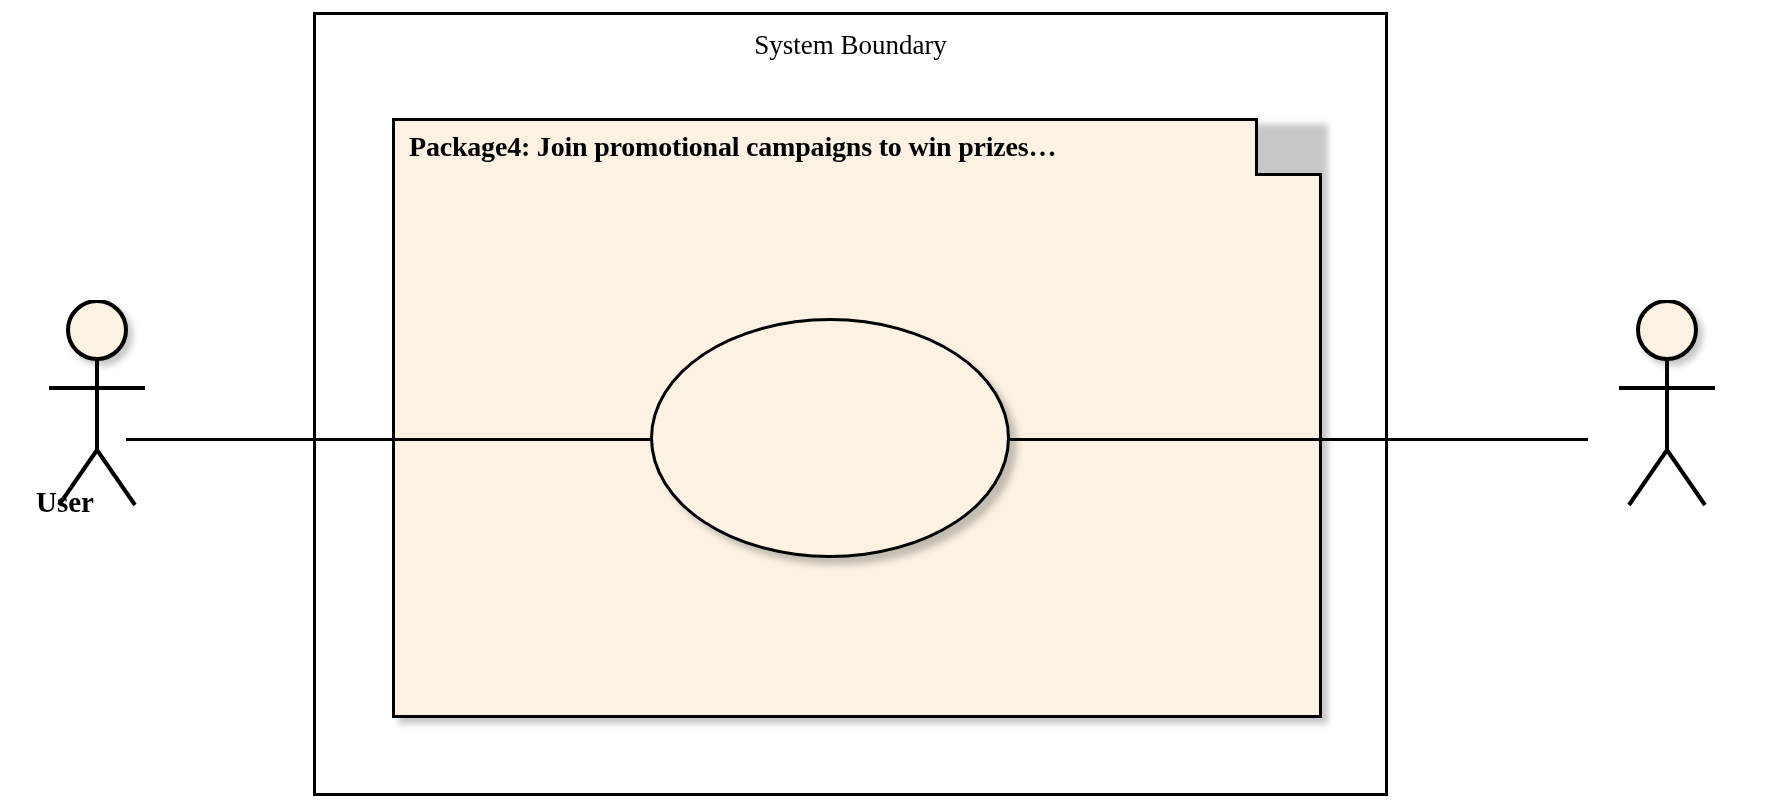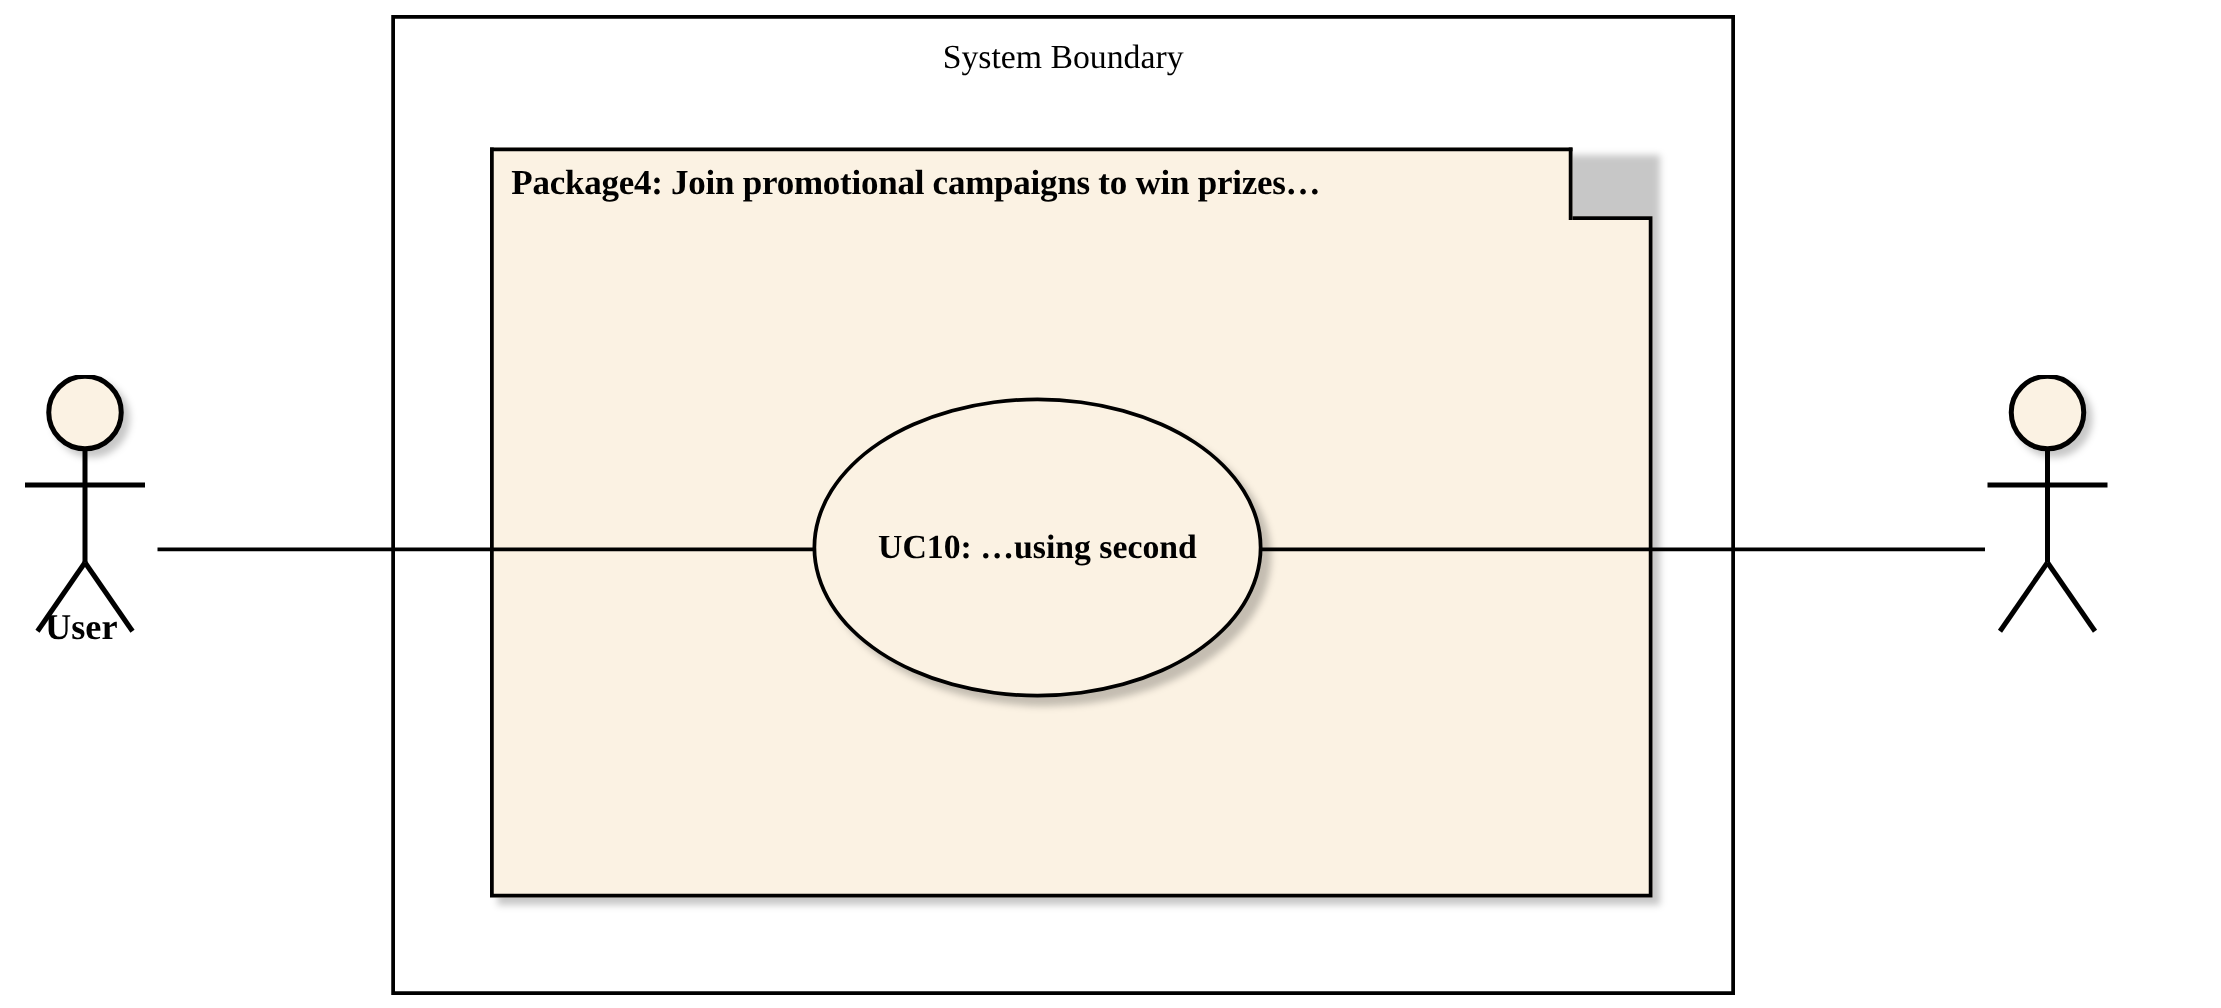--- a/index.html
+++ b/index.html
@@ -134,21 +134,21 @@
   .usecase-line {
     font-size: 27px;
     font-weight: 700;
     color: #000000;
     line-height: 1.32;
     white-space: nowrap;
     text-align: center;
   }
 
   
-  .actor { position: absolute; z-index: 4; }
+  .actor { position: absolute; z-index: 4; padding-left: 29px; }
   .actor-label {
     position: absolute;
     width: 260px;
     text-align: center;
     font-size: 29px;
     font-weight: 700;
     color: #000000;
     white-space: nowrap;
   }
   .actor-user { left: 0px; top: 300px; }
@@ -182,21 +182,20 @@
     </div>
   </div>
 
   <div class="assoc assoc-left"></div>
 
   <div class="assoc assoc-right"></div>
 
   <div class="usecase">
     <div class="usecase-shadow"></div>
     <div class="usecase-ellipse">
-      <div class="usecase-line">UC10: …using second</div>
     </div>
   </div>
 
   <div class="actor actor-user">
     <svg width="200" height="230" viewBox="0 0 200 230">
       <defs>
         <filter id="sh-user" x="-40%" y="-40%" width="200%" height="200%">
           <feDropShadow dx="5" dy="5" stdDeviation="3" flood-color="#000000" flood-opacity="0.22"></feDropShadow>
         </filter>
       </defs>

